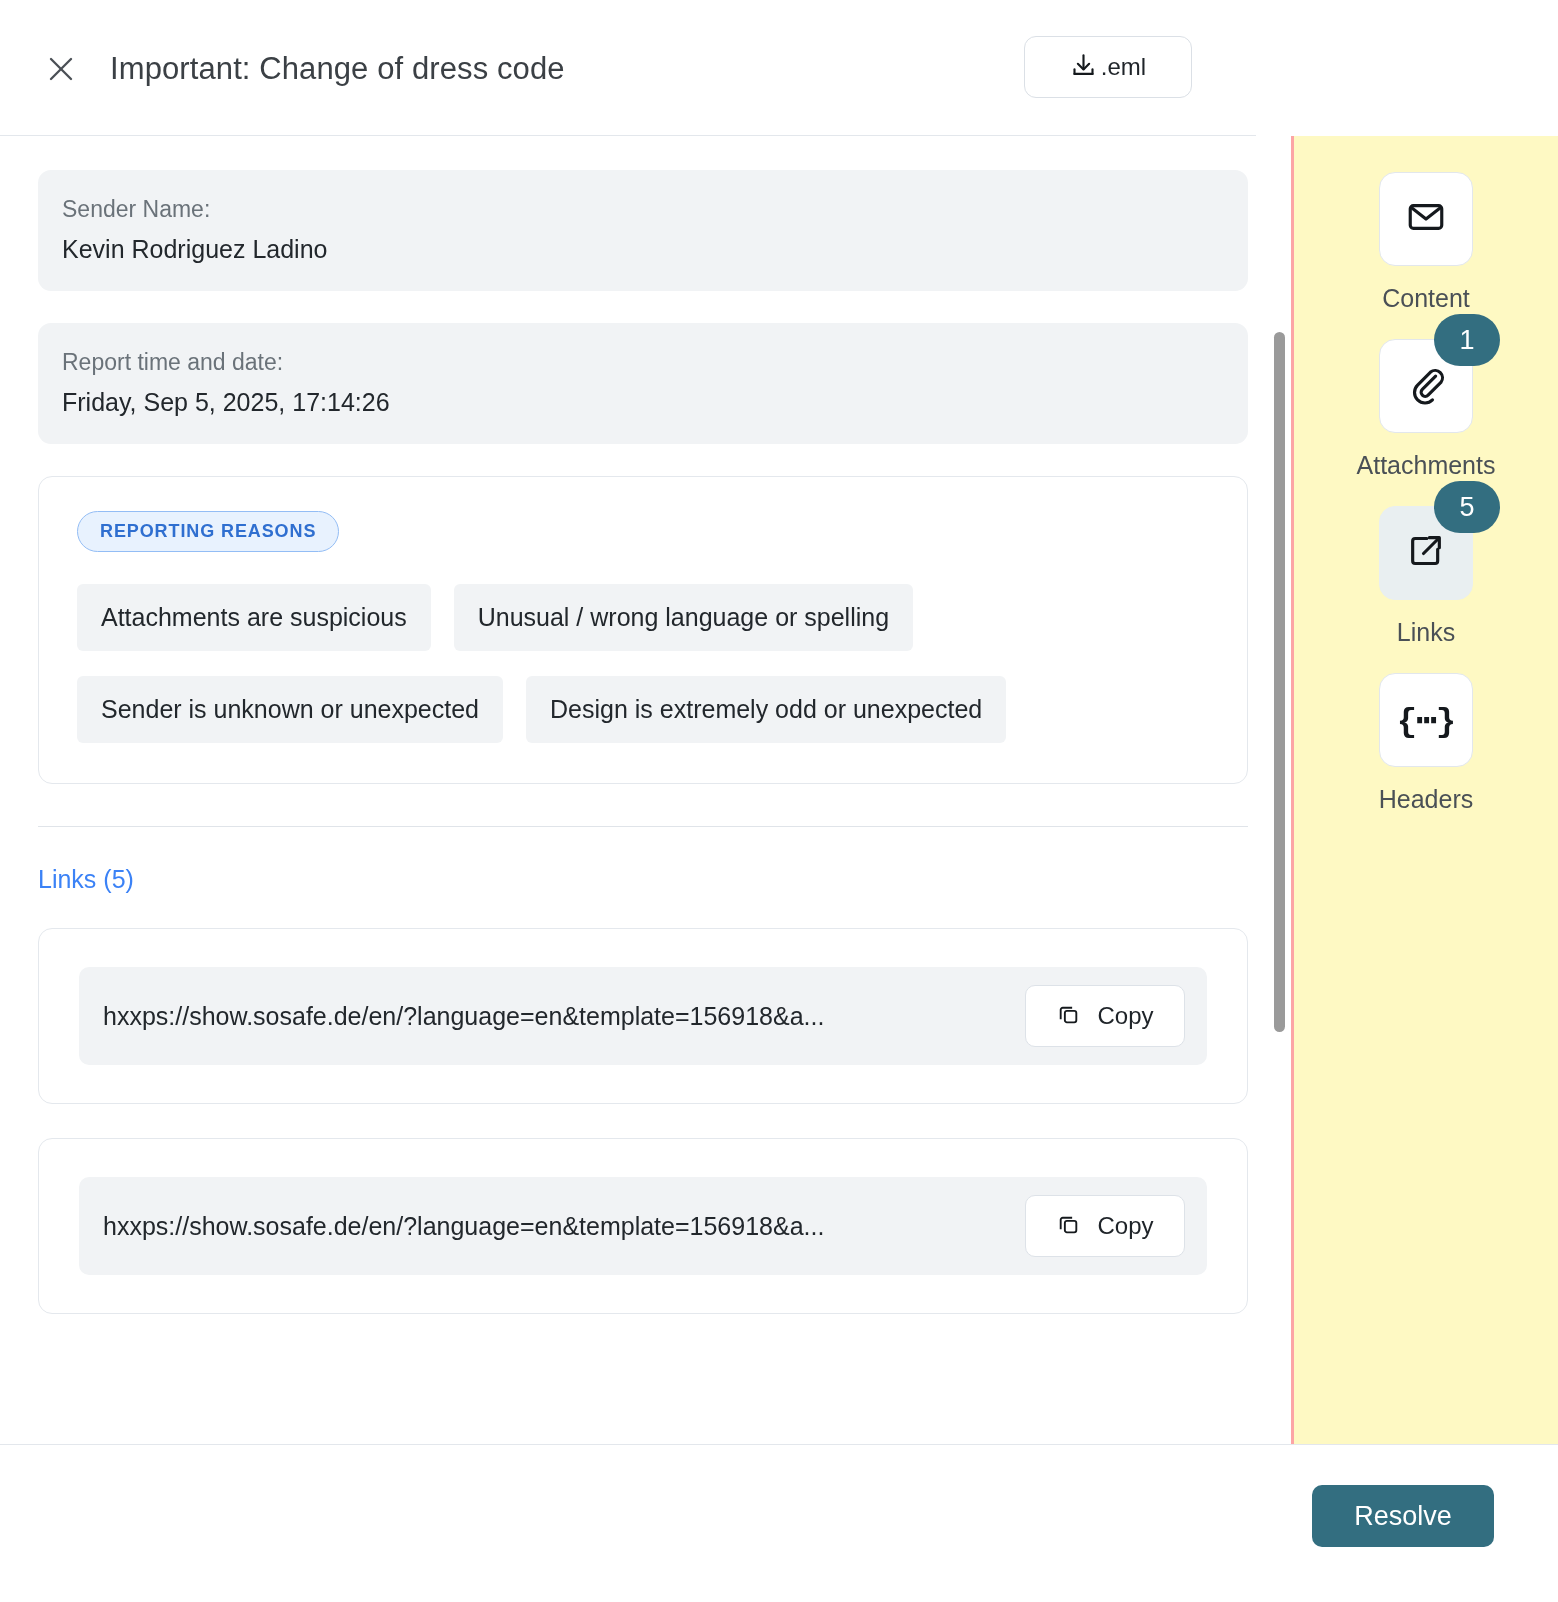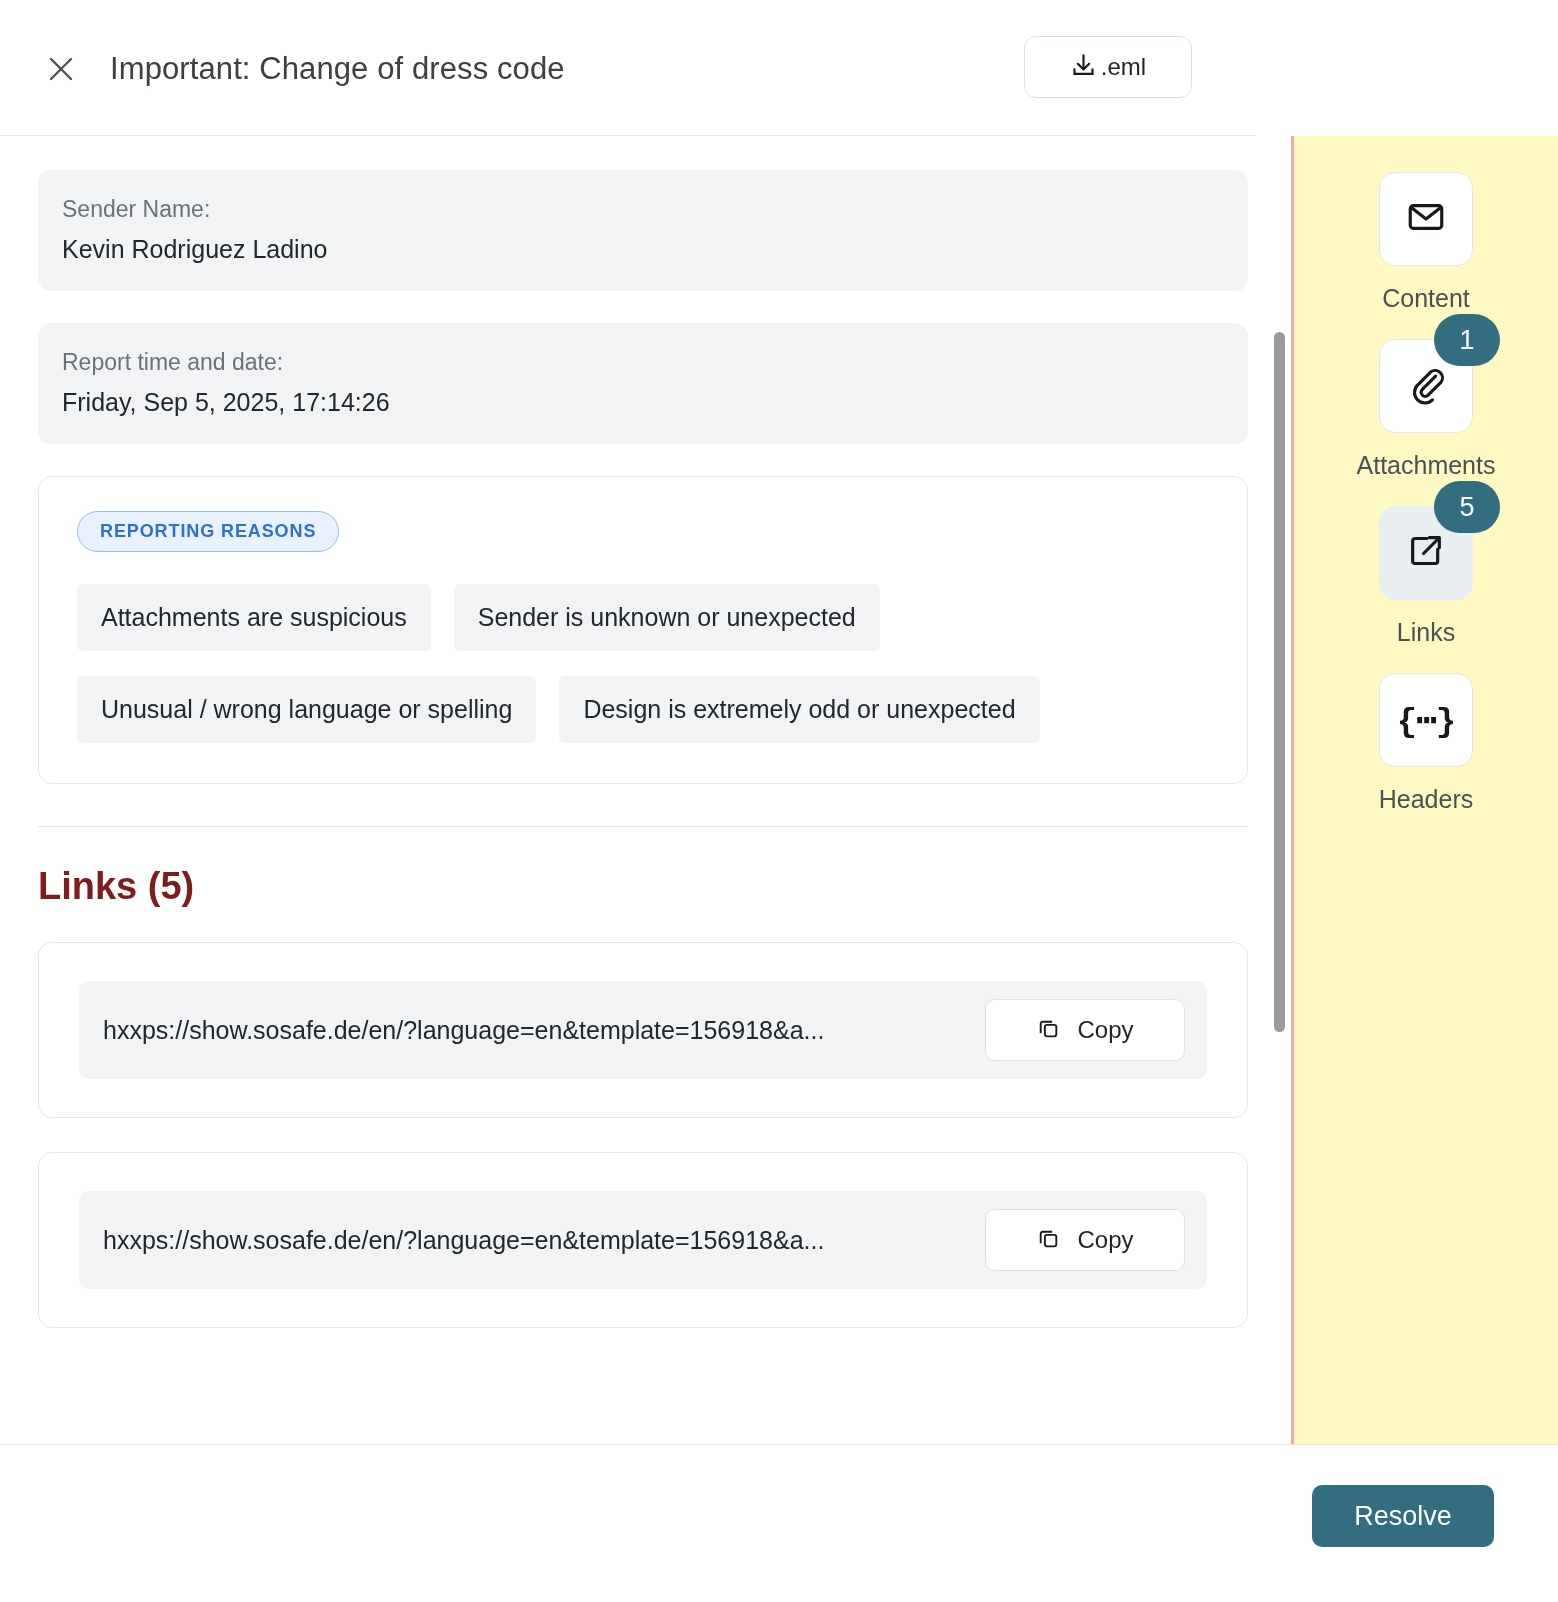--- a/index.html
+++ b/index.html
@@ -125,23 +125,23 @@
     white-space: nowrap;
   }
 
   .section-divider {
     height: 1px;
     background: #e0e4e9;
     margin: 42px 0 0 0;
   }
 
   .links-title {
-    font-size: 38px;
-    font-weight: 700;
-    color: #7f1d1d;
+    font-size: 25px;
+    font-weight: 400;
+    color: #3b82f6;
     margin-top: 38px;
   }
 
   
   .link-card {
     border: 1px solid #e4e8ed;
     border-radius: 14px;
     padding: 38px 40px;
     margin-top: 34px;
   }
@@ -160,21 +160,21 @@
     overflow: hidden;
     text-overflow: ellipsis;
     white-space: nowrap;
   }
   .copy-btn {
     flex: 0 0 auto;
     display: flex;
     align-items: center;
     justify-content: center;
     gap: 16px;
-    width: 200px;
+    width: 160px;
     height: 62px;
     border: 1px solid #dde2e8;
     border-radius: 10px;
     background: #fff;
     cursor: pointer;
   }
   .copy-btn .lbl { font-size: 24px; color: #1f2429; }
 
   
   .scrollbar-track {
@@ -319,22 +319,22 @@
 
       <div class="info-box">
         <div class="info-label">Report time and date:</div>
         <div class="info-value">Friday, Sep 5, 2025, 17:14:26</div>
       </div>
 
       <div class="reasons-card">
         <div class="reasons-badge">REPORTING REASONS</div>
         <div class="reasons-chips">
           <div class="chip">Attachments are suspicious</div>
+          <div class="chip">Unusual / wrong language or spelling</div>
           <div class="chip">Sender is unknown or unexpected</div>
-          <div class="chip">Unusual / wrong language or spelling</div>
           <div class="chip">Design is extremely odd or unexpected</div>
         </div>
       </div>
 
       <div class="section-divider"></div>
 
       <div class="links-title">Links (5)</div>
 
       <div class="link-card">
         <div class="link-row">

